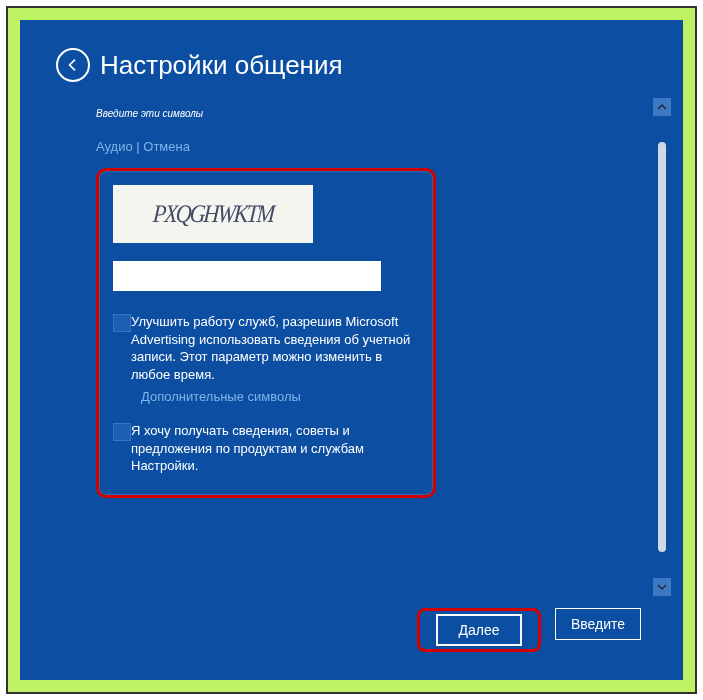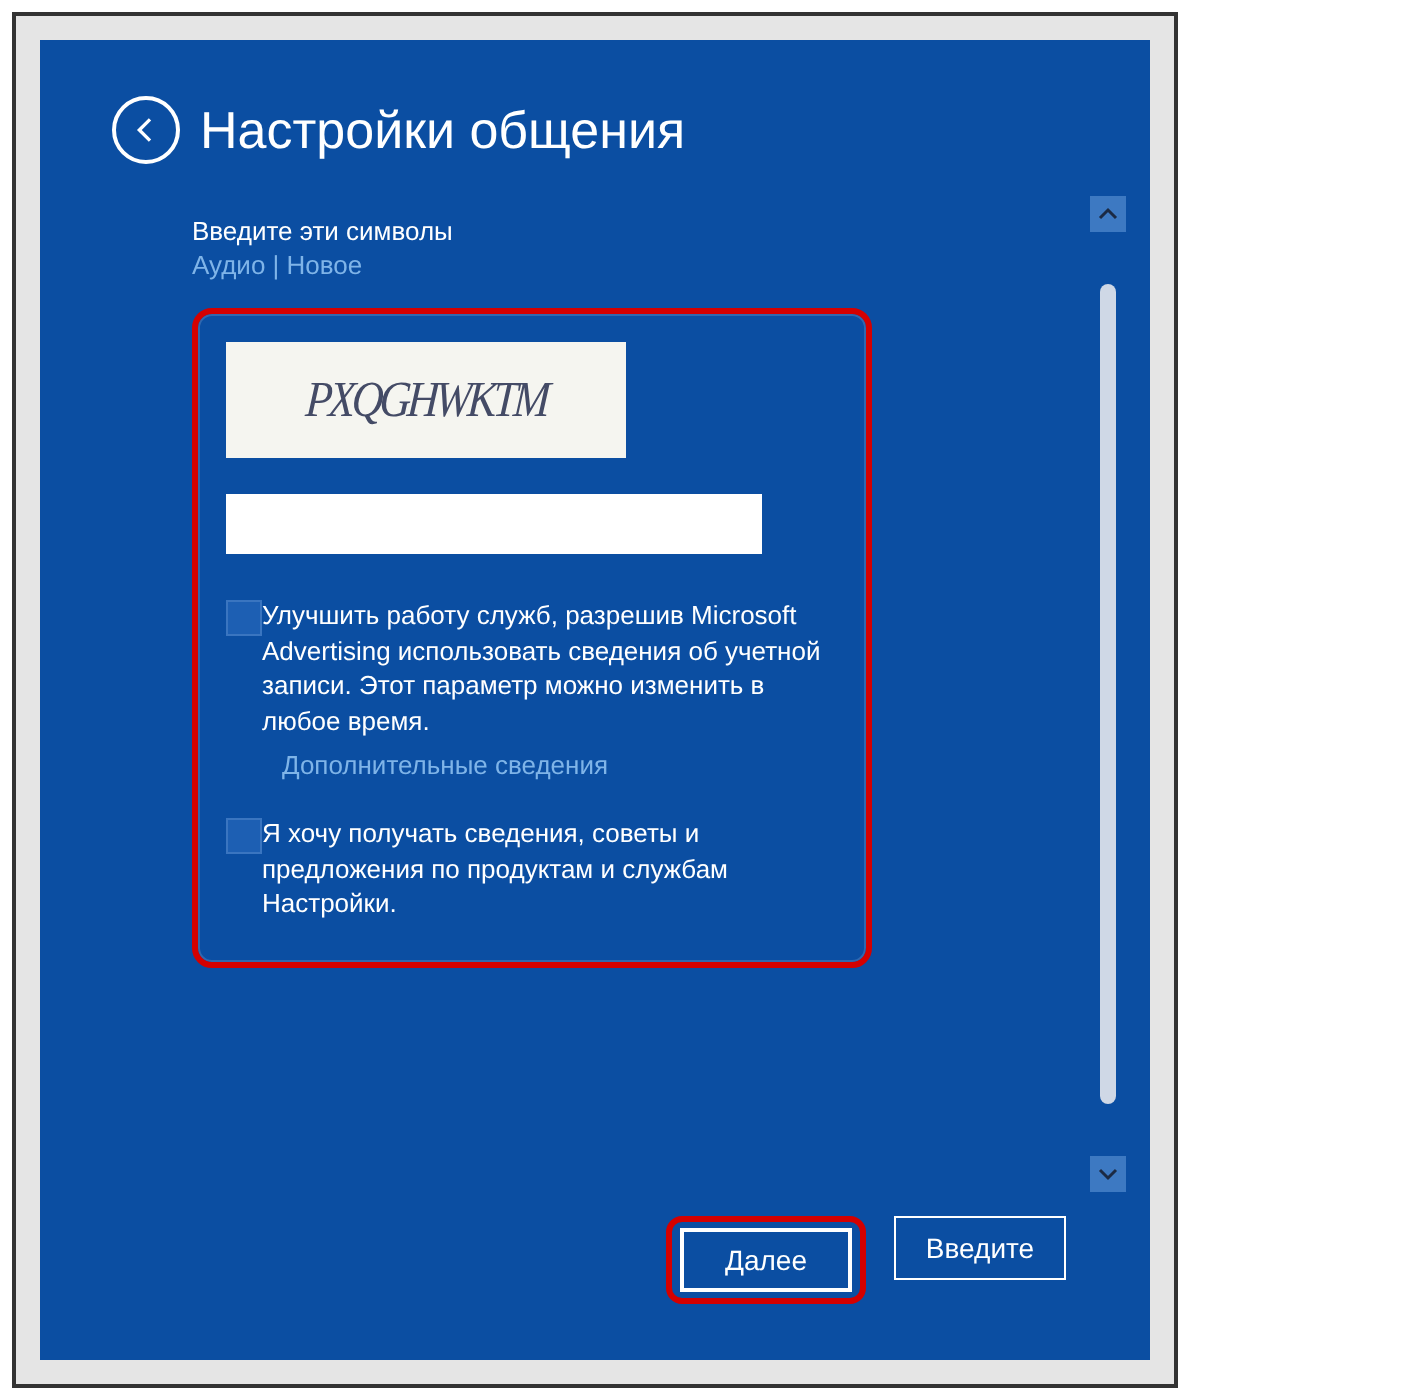--- a/index.html
+++ b/index.html
@@ -1,39 +1,39 @@
 <!DOCTYPE html>
 <html><head>
 <meta charset="utf-8">
 <style>
   * { box-sizing: border-box; margin: 0; padding: 0; font-family: 'Segoe UI', Tahoma, sans-serif; }
   body { background: #fff; width: 703px; height: 700px; position: relative; }
-  .outer { position: absolute; left: 6px; top: 6px; width: 583px; height: 688px; border: 2px solid #333; background: #e5e5e5; padding: 12px; }
+  .outer { position: absolute; left: 6px; top: 6px; width: 691px; height: 688px; border: 2px solid #333; background: #bef264; padding: 12px; }
   .panel { width: 100%; height: 100%; background: #0b4ea2; position: relative; padding: 28px 36px 0 36px; color: #fff; }
   .header { display: flex; align-items: center; gap: 10px; margin-bottom: 26px; }
   .back-btn { width: 34px; height: 34px; border: 2px solid #fff; border-radius: 50%; display: flex; align-items: center; justify-content: center; cursor: pointer; }
   .back-btn svg { width: 16px; height: 16px; }
   .title { font-size: 26px; font-weight: 300; color: #fff; }
   .content { margin-left: 40px; position: relative; }
-  .instr { font-size: 13px; color: #fff; margin-bottom: 2px; }
+  .instr { font-size: 10px; color: #fff; margin-bottom: 20px; font-style: italic; }
   .links { font-size: 13px; color: #7fb4e8; margin-bottom: 14px; }
   .links span { cursor: pointer; }
   .highlight1 { border: 3px solid #d40000; border-radius: 10px; padding: 14px 14px 14px 14px; width: 340px; background: transparent; box-shadow: inset 0 0 0 1px rgba(255,255,255,0.15); }
   .captcha-img { width: 200px; height: 58px; background: #f5f5f0; display: flex; align-items: center; justify-content: center; margin-bottom: 18px; }
   .captcha-text { font-family: Georgia, serif; font-size: 22px; color: #444b66; letter-spacing: -2px; transform: skewX(-4deg) scaleY(1.15); font-style: italic; }
   .captcha-input { width: 268px; height: 30px; background: #fff; border: none; display: block; margin-bottom: 22px; font-size: 14px; padding: 0 6px; }
   .check-row { display: flex; gap: 0; font-size: 13px; line-height: 1.35; margin-bottom: 6px; }
   .check-box { width: 18px; height: 18px; min-width:18px; background: #1d5fb3; border: 1px solid #3a75c0; margin-top: 1px; cursor: pointer; }
   .check-label { color: #fff; }
   .more-link { font-size: 13px; color: #7fb4e8; margin-left: 28px; margin-bottom: 18px; margin-top: 2px; cursor: pointer; }
   .footer { position: absolute; right: 42px; bottom: 28px; display: flex; gap: 14px; }
   .btn { min-width: 86px; height: 32px; display: flex; align-items: center; justify-content: center; font-size: 14px; color: #fff; cursor: pointer; padding: 0 14px; }
   .btn-next { border: 2px solid #fff; background: #0b4ea2; }
   .btn-cancel { border: 1px solid #fff; background: #0b4ea2; }
-  .highlight2 { border: 3px solid #d40000; border-radius: 8px; padding: 3px 4px; }
+  .highlight2 { border: 3px solid #d40000; border-radius: 8px; padding: 3px 16px; }
   .scroll { position: absolute; right: 12px; top: 78px; width: 18px; height: 500px; }
   .scroll-arrow { width: 18px; height: 18px; background: #3d79c2; display: flex; align-items: center; justify-content: center; }
   .scroll-arrow svg { width:10px; height:10px; }
   .scroll-track { width: 8px; height: 410px; background: #cfd8e6; margin: 26px auto; border-radius: 4px; }
 </style>
 </head>
 <body>
 
 <div class="outer">
   <div class="panel">
@@ -43,34 +43,34 @@
         <svg viewBox="0 0 24 24">
             <path d="M15 4 L7 12 L15 20" stroke="#fff" stroke-width="2.5" fill="none"></path>
           </svg>
       </div>
       <div class="title">Настройки общения</div>
     </div>
 
     <div class="content">
       <div class="instr">Введите эти символы</div>
       <div class="links">
-        <span>Аудио</span><span> | </span><span>Новое</span>
+        <span>Аудио</span><span> | </span><span>Отмена</span>
       </div>
 
       <div class="highlight1">
         <div class="captcha-img">
           <span class="captcha-text">PXQGHWKTM</span>
         </div>
         <input class="captcha-input" type="text" value="" style="">
 
         <div class="check-row">
           <div class="check-box"></div>
           <div class="check-label">Улучшить работу служб, разрешив Microsoft Advertising использовать сведения об учетной записи. Этот параметр можно изменить в любое время.</div>
         </div>
-        <div class="more-link">Дополнительные сведения</div>
+        <div class="more-link">Дополнительные символы</div>
 
         <div class="check-row">
           <div class="check-box"></div>
           <div class="check-label">Я хочу получать сведения, советы и предложения по продуктам и службам Настройки.</div>
         </div>
       </div>
     </div>
 
     <div class="scroll">
       <div class="scroll-arrow">

